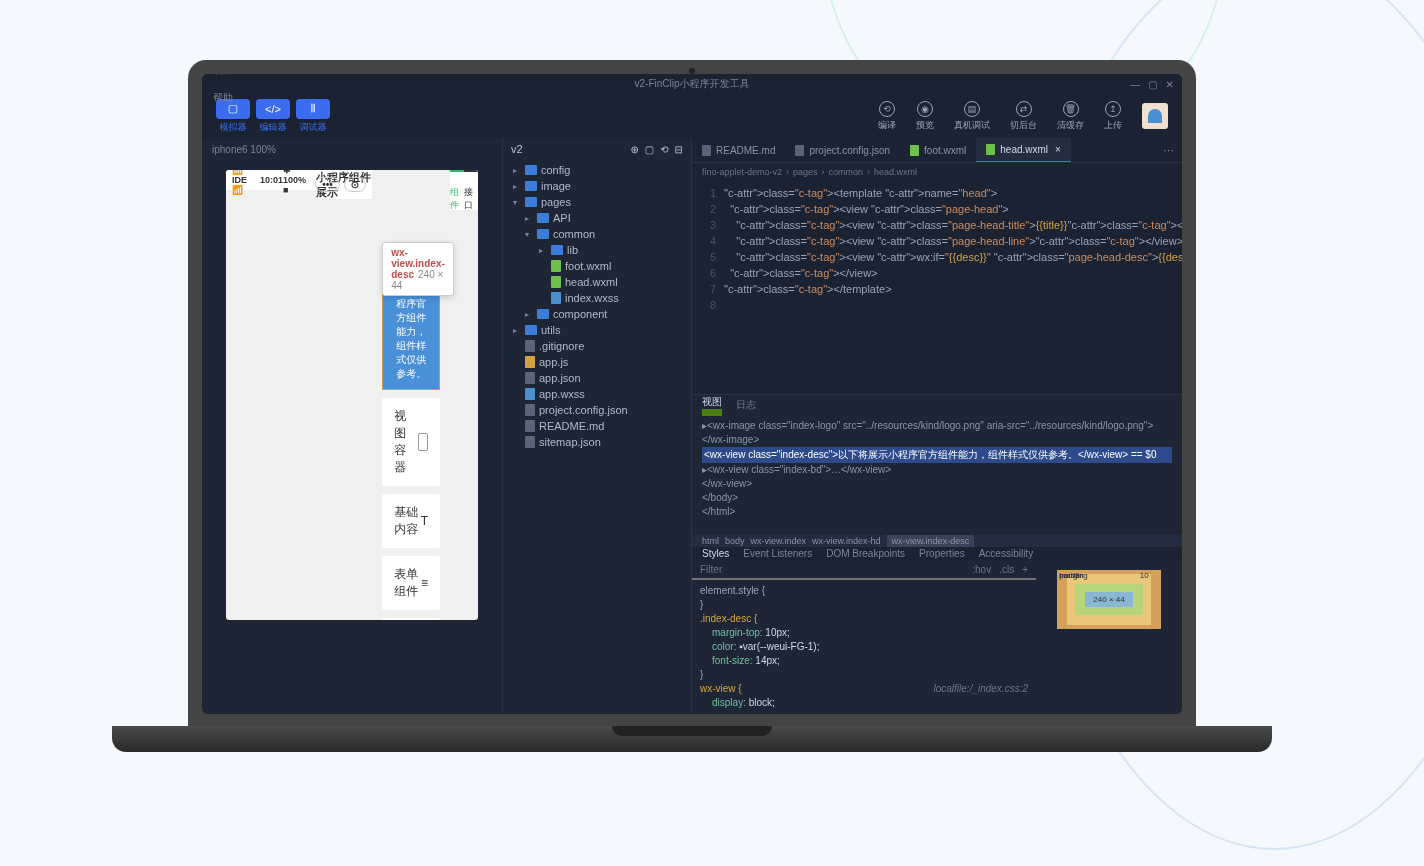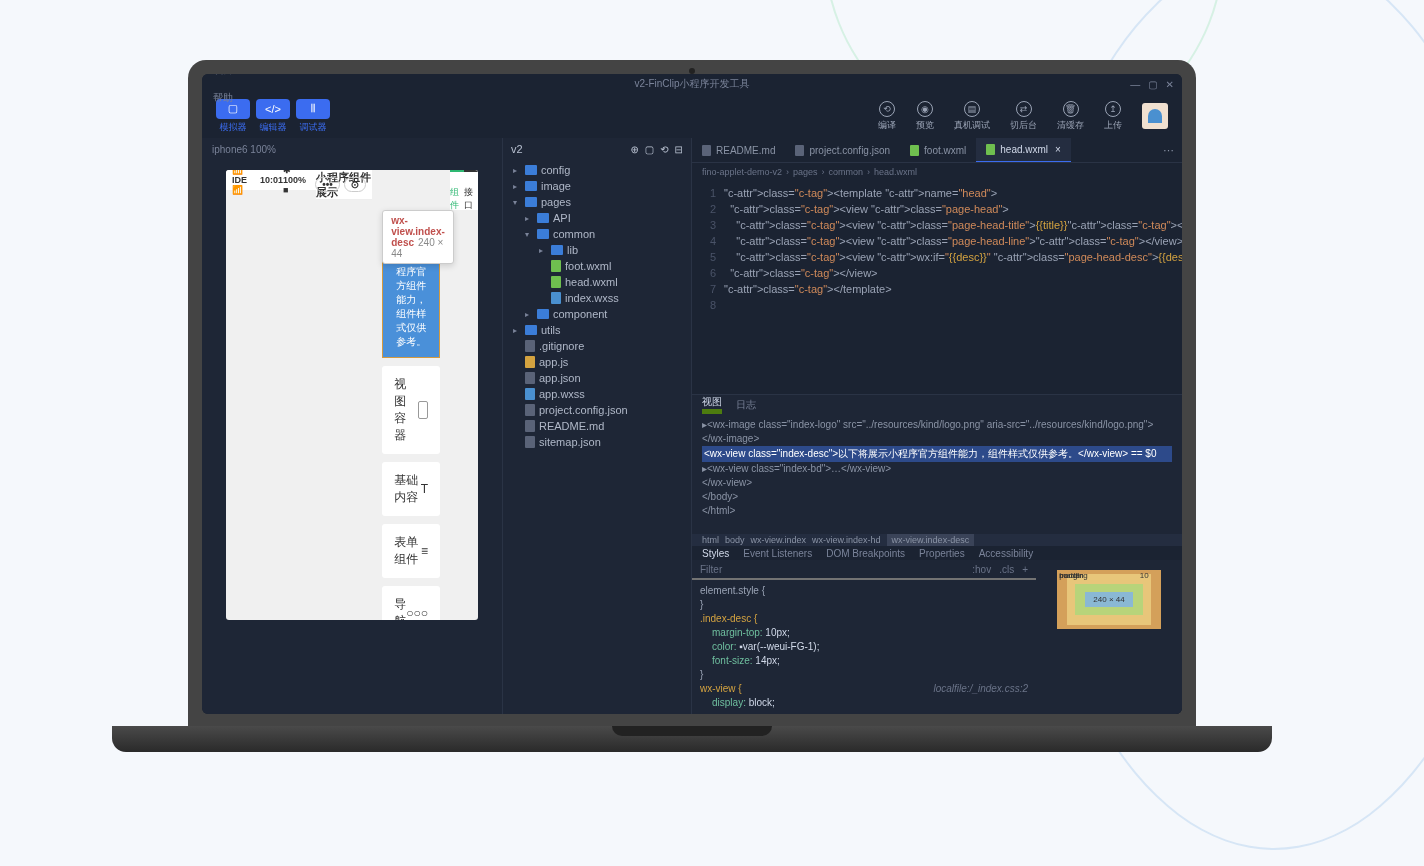--- a/index.html
+++ b/index.html
@@ -40,21 +40,21 @@
 .main { flex: 1; display: flex; }
 
 
 .sim-panel { width: 300px; background: #1e2636; display: flex; flex-direction: column; }
 .sim-header { height: 22px; padding: 0 10px; display: flex; align-items: center; font-size: 10px; color: #7a8399; }
 .phone { width: 252px; height: 450px; margin: 10px auto 0; background: #f0f0f0; border-radius: 3px; overflow: hidden; display: flex; flex-direction: row; color: #333; }
 .phone-status { height: 20px; background: #fff; display: flex; align-items: center; justify-content: space-between; padding: 0 6px; font-size: 9px; font-weight: 600; }
 .phone-nav { height: 30px; background: #fff; display: flex; align-items: center; justify-content: center; position: relative; font-size: 11px; font-weight: 600; border-bottom: 1px solid #eee; }
 .phone-nav-right { position: absolute; right: 6px; display: flex; gap: 4px; }
 .capsule { border: 1px solid #ccc; border-radius: 10px; padding: 1px 6px; font-size: 10px; }
-.phone-body { flex: 1; padding: 10px; display: flex; flex-direction: column; gap: 8px; position: relative; }
+.phone-body { flex: 1; padding: 10px; display: flex; flex-direction: column; gap: 8px; position: relative; margin-top: 32px; }
 .tooltip-box { position: absolute; left: 10px; top: 40px; background: #fff; border: 1px solid #ccc; border-radius: 3px; padding: 4px 8px; font-size: 10px; box-shadow: 0 2px 6px rgba(0,0,0,0.15); z-index: 2; }
 .tooltip-box .tt-name { color: #c0504d; font-weight: 600; }
 .tooltip-box .tt-dims { color: #888; margin-left: 4px; }
 .highlight-box { margin-top: 48px; background: #4a90d9; color: #fff; padding: 8px; font-size: 10px; text-align: center; border: 1px solid #d49a3f; }
 .menu-item { background: #fff; border-radius: 3px; padding: 10px 12px; display: flex; justify-content: space-between; align-items: center; font-size: 12px; color: #333; }
 .menu-icon { width: 18px; height: 18px; border: 1px solid #999; border-radius: 2px; }
 .phone-tabbar { height: 40px; background: #fff; display: flex; border-top: 1px solid #eee; }
 .tab-item { flex: 1; display: flex; flex-direction: column; align-items: center; justify-content: center; font-size: 9px; gap: 14px; }
 .tab-item.active { color: #2eb872; }
 .tab-ic { width: 14px; height: 14px; border: 1px solid currentColor; }
@@ -86,21 +86,21 @@
 
 .code-area { flex: 1; display: flex; font-family: Consolas, monospace; font-size: 11px; line-height: 16px; padding: 4px 0; min-height: 120px; }
 .gutter { width: 32px; text-align: right; padding-right: 8px; color: #4a5368; }
 .code-lines { flex: 1; white-space: pre; color: #9aa3b5; overflow: hidden; }
 .c-str { color: #d08a5a; }
 .c-mus { color: #d4a340; }
 
 
 .devtools { height: 320px; border-top: 1px solid #2a3345; display: flex; flex-direction: column; background: #1e2636; }
 .dt-tabs { height: 20px; display: flex; align-items: center; padding: 0 10px; gap: 14px; font-size: 10px; color: #7a8399; }
-.dt-tabs .dt-tab.active { color: #d0d8e8; border-bottom: 5px solid #4d7c0f; }
+.dt-tabs .dt-tab.active { color: #d0d8e8; border-bottom: 7px solid #4d7c0f; }
 .dt-dom { flex: 0 0 120px; padding: 4px 10px; font-family: Consolas, monospace; font-size: 10px; line-height: 14px; color: #8a93a5; overflow: hidden; }
 .dt-dom .hl-row { background: #2d4a8a; color: #fff; padding: 1px 2px; }
 .dt-crumb { height: 18px; background: #242d40; display: flex; align-items: center; padding: 0 10px; gap: 6px; font-size: 9px; color: #8a93a5; }
 .dt-crumb span.active { background: #3a4358; padding: 1px 5px; }
 .dt-subtabs { height: 20px; display: flex; align-items: center; gap: 14px; padding: 0 10px; font-size: 10px; color: #7a8399; background: #1b2332; }
 .dt-subtabs .active { color: #d0d8e8; }
 .dt-lower { flex: 1; display: flex; }
 .styles-col { flex: 1; display: flex; flex-direction: column; }
 .styles-filter { height: 20px; display: flex; align-items: center; padding: 0 8px; font-size: 10px; color: #6a7388; border-bottom: 2px solid #737373; }
 .styles-filter .right { margin-left: auto; display: flex; gap: 8px; }

